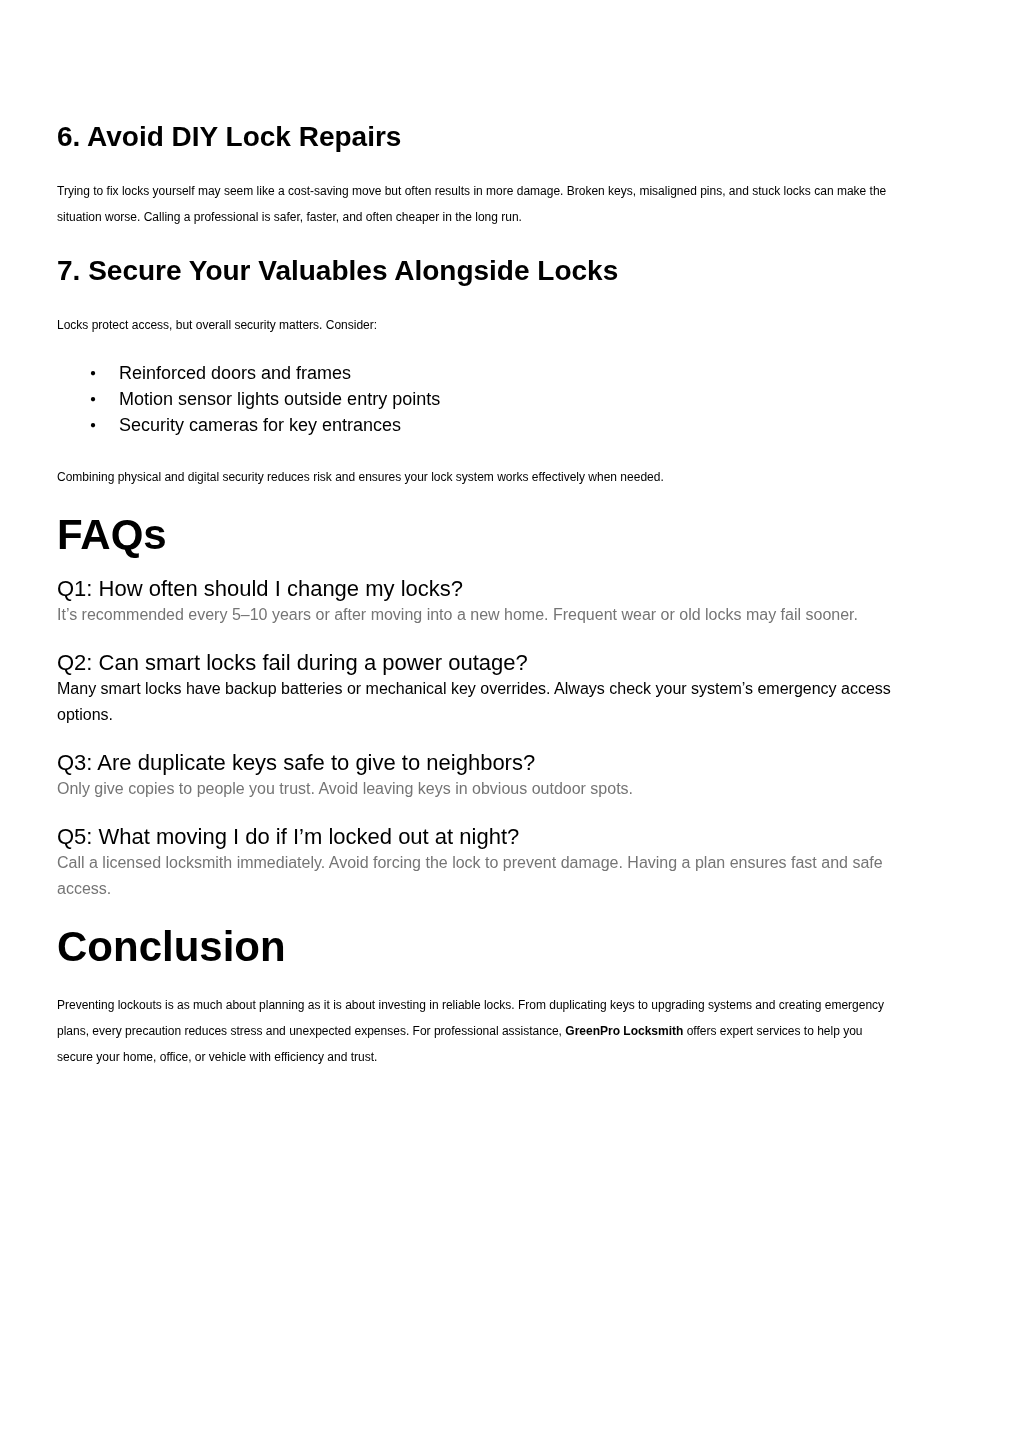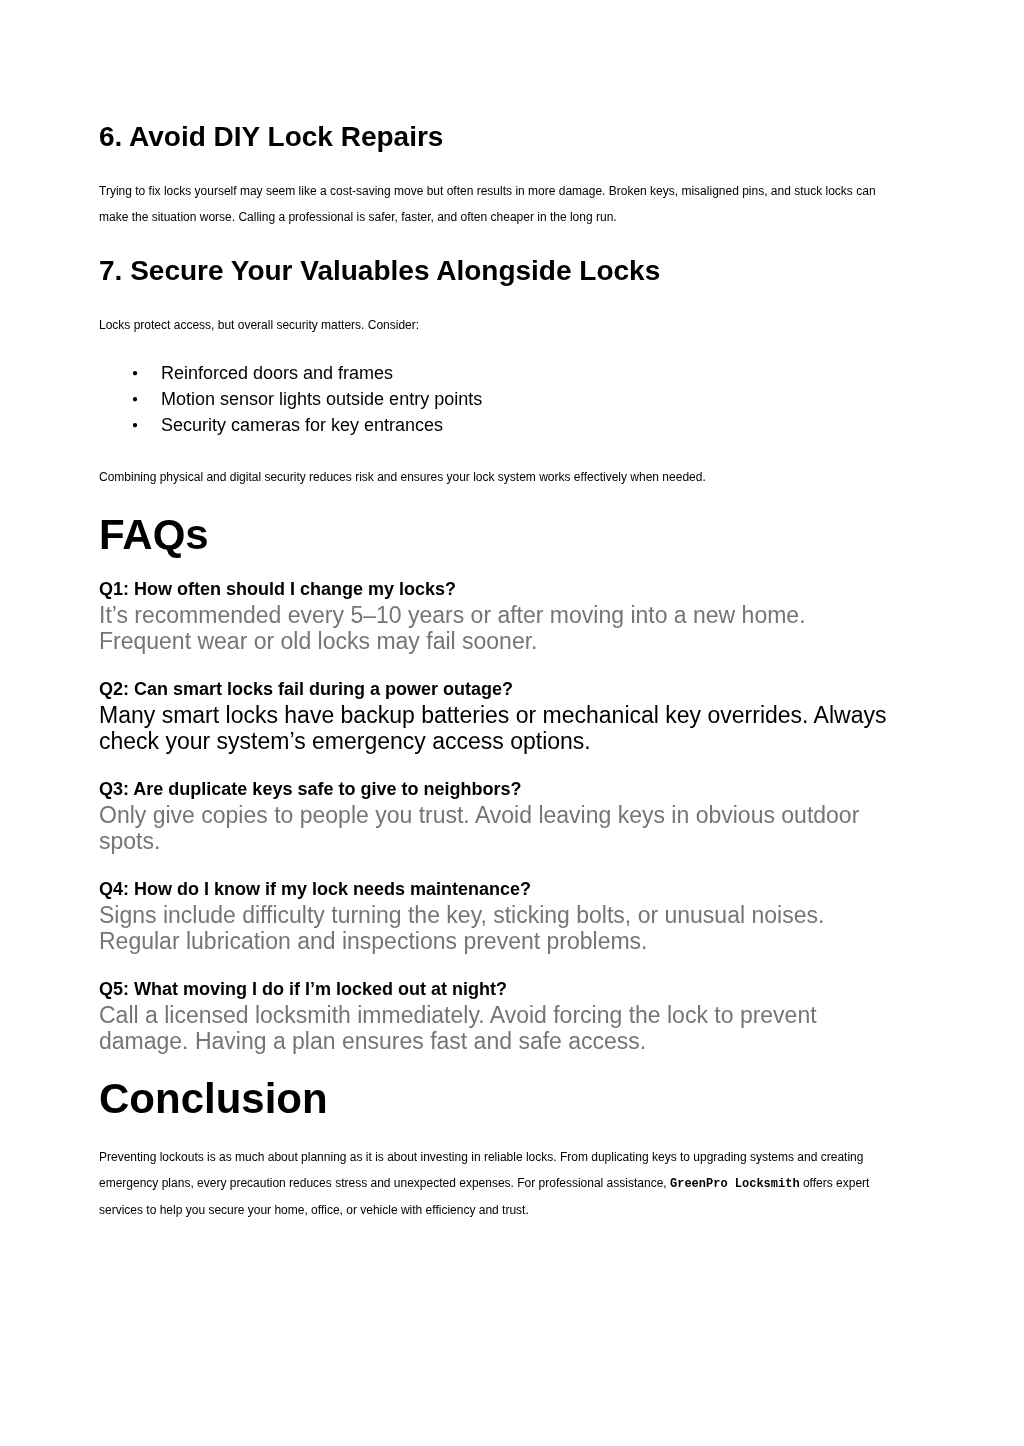--- a/index.html
+++ b/index.html
@@ -11,21 +11,21 @@
     width: 1024px;
     height: 1446px;
     font-family: "Liberation Sans", sans-serif;
     color: #000000;
     overflow: hidden;
   }
   .page {
     box-sizing: border-box;
     width: 1024px;
     height: 1064px;
-    padding: 122px 125px 0 99px;
+    padding: 122px 125px 0 57px;
     background: #ffffff;
   }
   h1, h2, p, ul {
     margin: 0;
     padding: 0;
   }
   h2.doc-h2 {
     font-size: 28px;
     line-height: 30px;
     font-weight: 700;
@@ -59,36 +59,35 @@
     position: absolute;
     left: 33px;
     top: 0;
     font-size: 10px;
     line-height: 26px;
   }
   .qa-block {
     margin-top: 22px;
   }
   .qa-block .question {
-    font-size: 18px;
+    font-size: 22px;
     line-height: 26px;
-    font-weight: 700;
+    font-weight: 400;
     margin-top: 8px;
   }
   .qa-block .answer {
-    font-size: 23px;
+    font-size: 16px;
     line-height: 26px;
     margin-top: 0;
   }
   .qa-block .answer.muted {
     color: #757575;
   }
   .bold-inline {
     font-weight: 700;
-    font-family: Liberation Mono, monospace;
   }
 </style>
 </head>
 <body>
 
 <div class="page">
 
   <h2 class="doc-h2 first">6. Avoid DIY Lock Repairs</h2>
   <p class="body-text">Trying to fix locks yourself may seem like a cost-saving move but often results in more damage. Broken keys, misaligned pins, and stuck locks can make the situation worse. Calling a professional is safer, faster, and often cheaper in the long run.</p>
 
@@ -122,24 +121,20 @@
   <div class="qa-block">
     <p class="question">Q2: Can smart locks fail during a power outage?</p>
     <p class="answer">Many smart locks have backup batteries or mechanical key overrides. Always check your system’s emergency access options.</p>
   </div>
 
   <div class="qa-block">
     <p class="question">Q3: Are duplicate keys safe to give to neighbors?</p>
     <p class="answer muted">Only give copies to people you trust. Avoid leaving keys in obvious outdoor spots.</p>
   </div>
 
-  <div class="qa-block">
-    <p class="question">Q4: How do I know if my lock needs maintenance?</p>
-    <p class="answer muted">Signs include difficulty turning the key, sticking bolts, or unusual noises. Regular lubrication and inspections prevent problems.</p>
-  </div>
 
   <div class="qa-block">
     <p class="question">Q5: What moving I do if I’m locked out at night?</p>
     <p class="answer muted">Call a licensed locksmith immediately. Avoid forcing the lock to prevent damage. Having a plan ensures fast and safe access.</p>
   </div>
 
   <h1 class="doc-h1">Conclusion</h1>
 
   <p class="body-text"><span>Preventing lockouts is as much about planning as it is about investing in reliable locks. From duplicating keys to upgrading systems and creating emergency plans, every precaution reduces stress and unexpected expenses. For professional assistance, </span><span class="bold-inline">GreenPro Locksmith</span><span> offers expert services to help you secure your home, office, or vehicle with efficiency and trust.</span></p>
 

